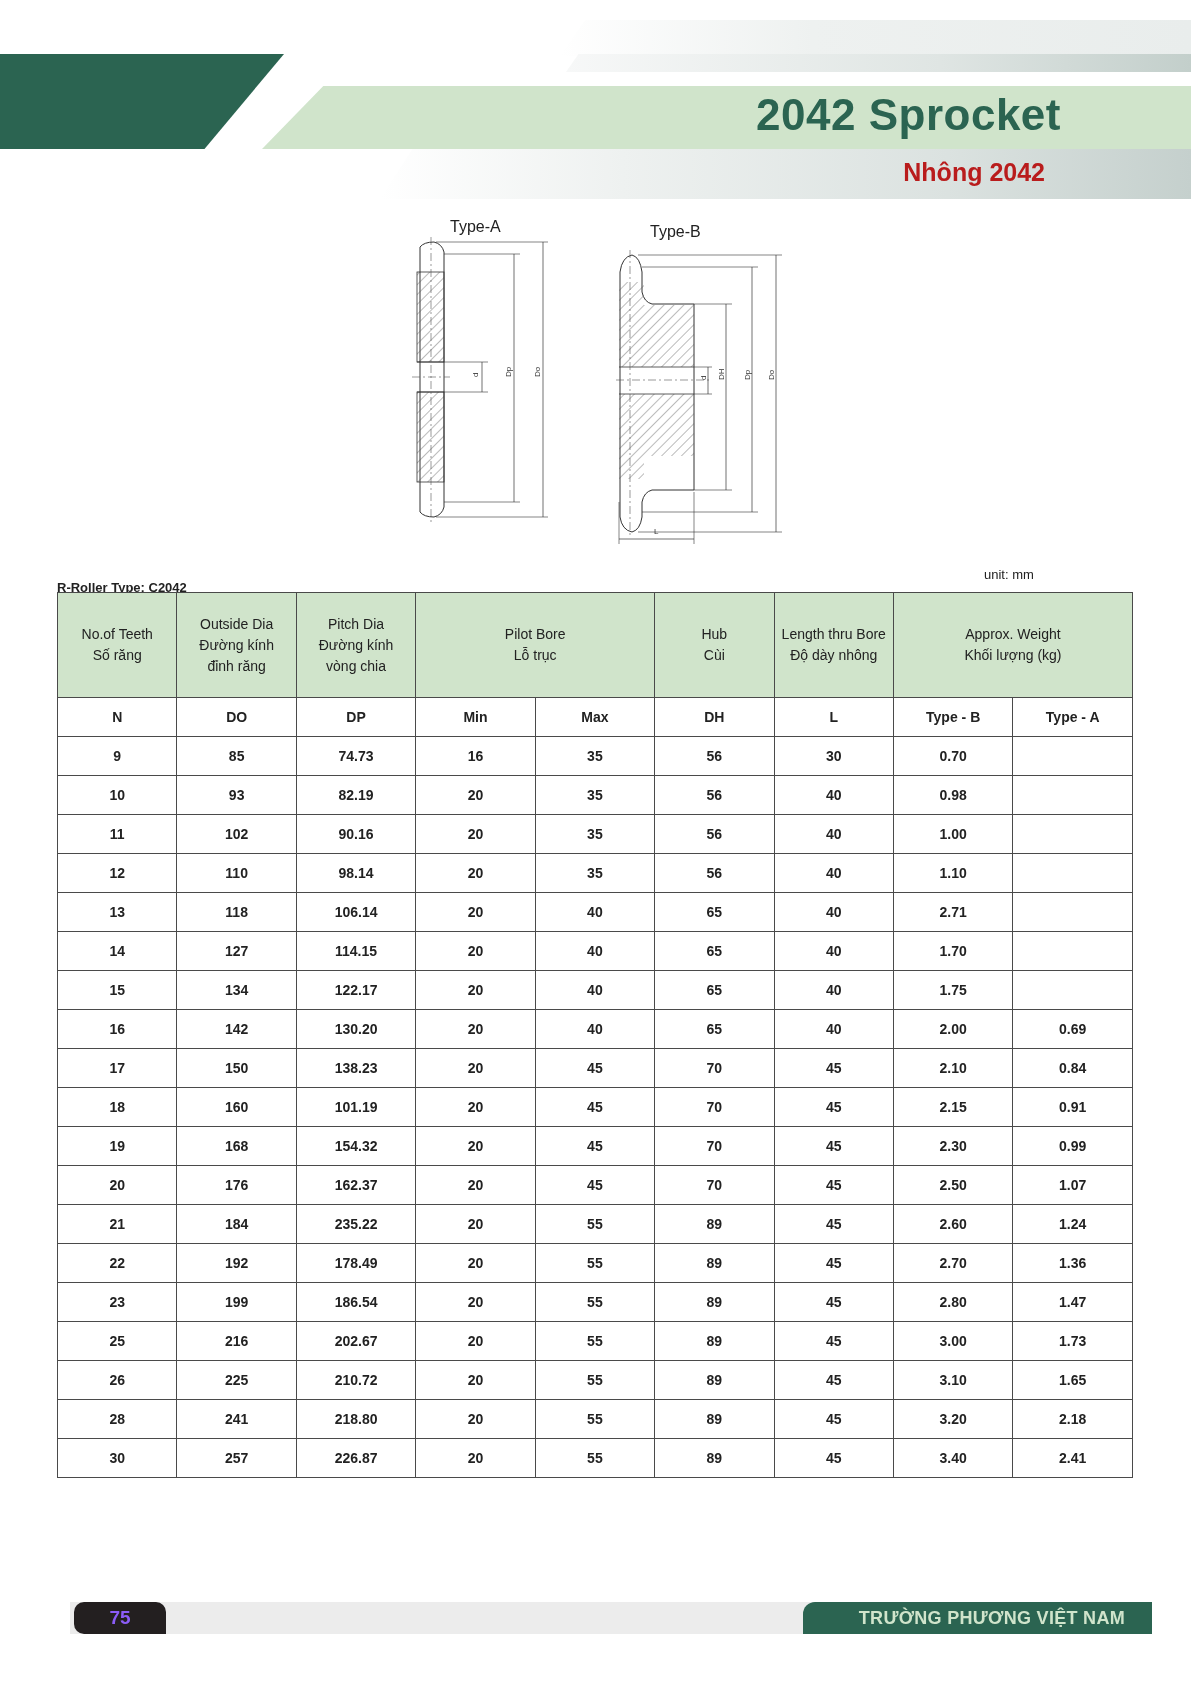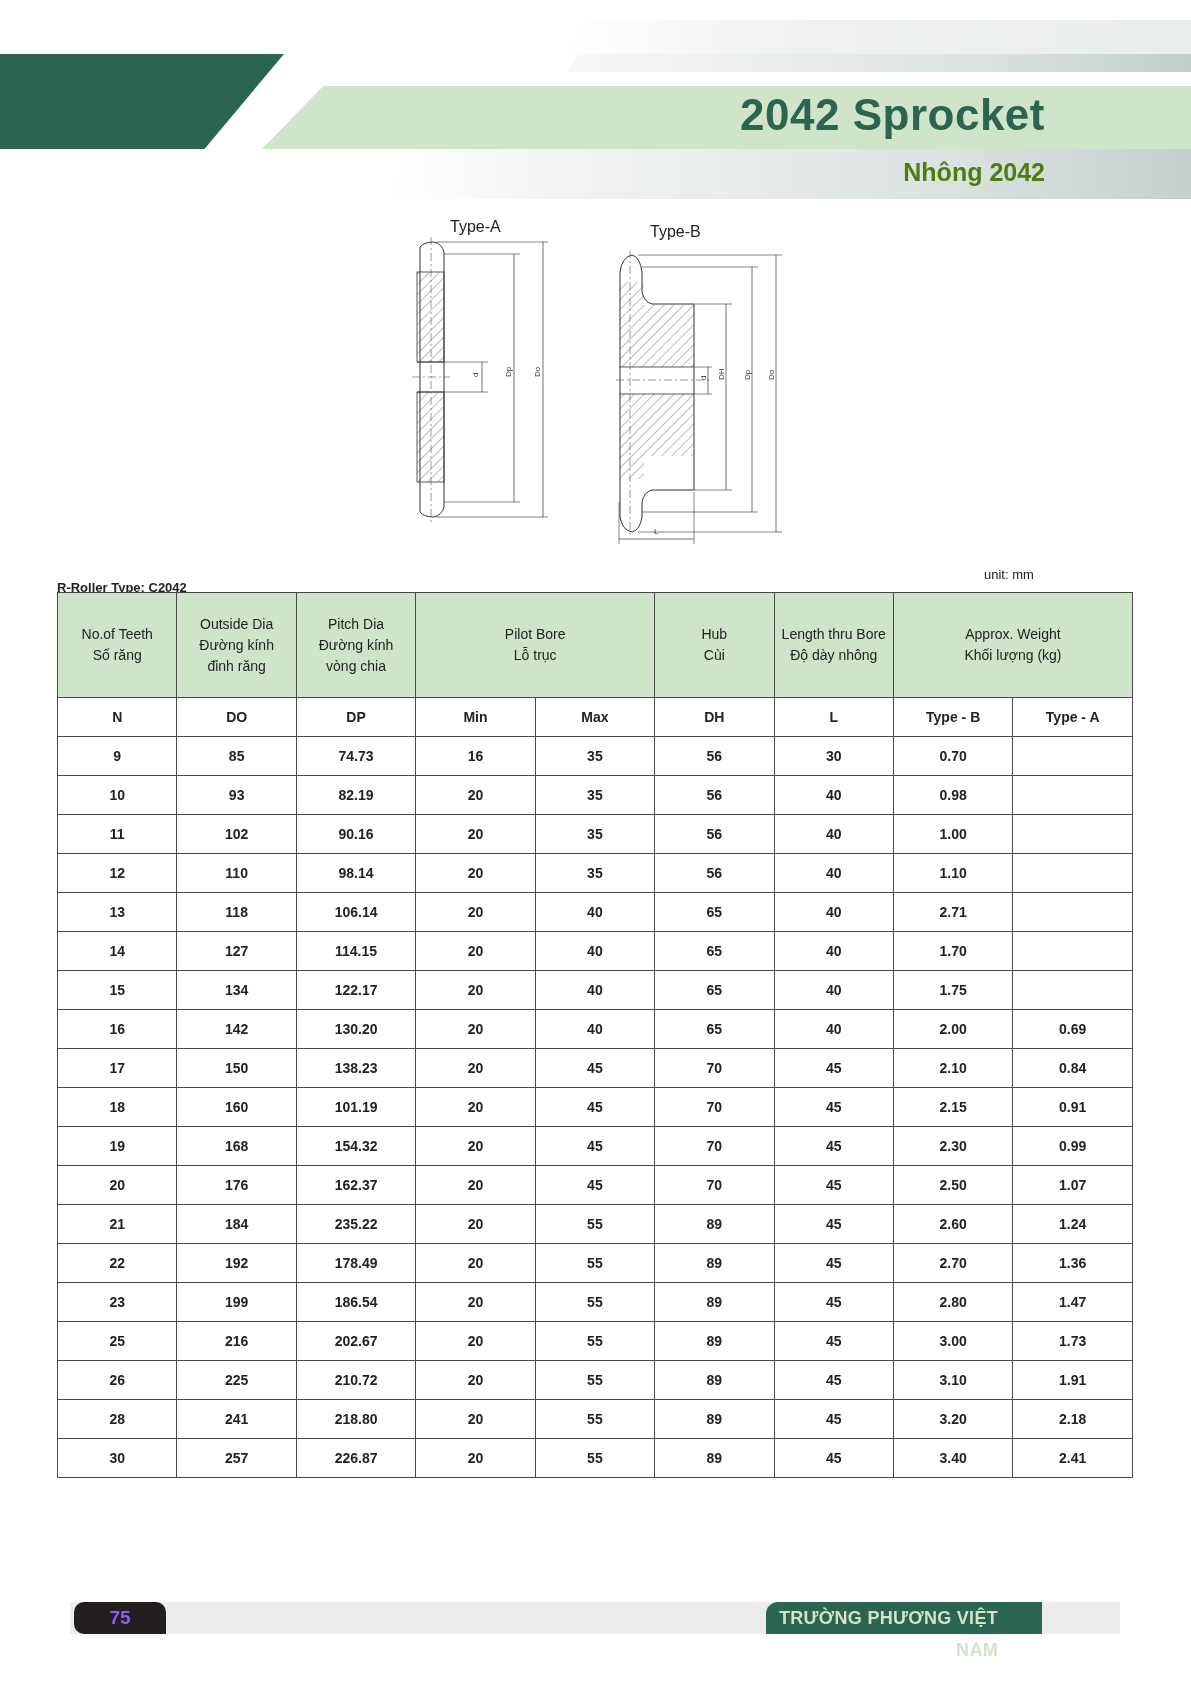--- a/index.html
+++ b/index.html
@@ -12,22 +12,22 @@
   .hdr-gray-strip { position: absolute; left: 566px; top: 54px; width: 625px; height: 18px;
     background: linear-gradient(90deg, #f7f8f8 0%, #dfe5e3 60%, #c3cfcb 100%);
     clip-path: polygon(2% 0, 100% 0, 100% 100%, 0 100%); }
   .hdr-dark { position: absolute; left: 0; top: 54px; width: 284px; height: 95px; background: #2b6451;
     clip-path: polygon(0 0, 100% 0, 72% 100%, 0 100%); }
   .hdr-light { position: absolute; left: 262px; top: 86px; width: 929px; height: 63px; background: #d0e4cb;
     clip-path: polygon(6.6% 0, 100% 0, 100% 100%, 0 100%); }
   .hdr-sub-strip { position: absolute; left: 380px; top: 149px; width: 811px; height: 50px;
     background: linear-gradient(90deg, #ffffff 0%, #eef1f0 30%, #dbe2e0 70%, #c5d0cd 100%);
     clip-path: polygon(4% 0, 100% 0, 100% 100%, 0 100%); }
-  .page-title { position: absolute; right: 146px; top: 90px; font-size: 44px; font-weight: bold; color: #2b6451; letter-spacing: 0.5px; }
-  .page-subtitle { position: absolute; right: 146px; top: 158px; font-size: 25px; font-weight: bold; color: #4d7c0f; }
+  .page-title { position: absolute; right: 130px; top: 90px; font-size: 44px; font-weight: bold; color: #2b6451; letter-spacing: 0.5px; }
+  .page-subtitle { position: absolute; right: 146px; top: 158px; font-size: 25px; font-weight: bold; color: #b91c1c; }
 
   
   .drawing { position: absolute; top: 212px; left: 400px; width: 400px; height: 340px; }
   .drawing svg { width: 400px; height: 340px; display: block; }
   .drawing text { font-family: "Liberation Sans", sans-serif; }
 
   
   .roller-type { position: absolute; left: 57px; top: 567px; font-size: 13px; font-weight: bold; color: #222; margin-top: 13px; }
   .unit-label { position: absolute; left: 984px; top: 567px; font-size: 13px; color: #222; }
 
@@ -35,22 +35,22 @@
   table.spec { position: absolute; left: 57px; top: 592px; width: 1076px; border-collapse: collapse; table-layout: fixed; }
   table.spec td, table.spec th { border: 1.5px solid #4a4a4a; text-align: center; vertical-align: middle; padding: 0; font-size: 14px; }
   table.spec th.h1 { background: #d0e4cb; height: 104px; font-weight: normal; font-size: 14px; line-height: 21px; color: #222; }
   table.spec th.h2 { background: #ffffff; height: 38px; font-weight: bold; font-size: 14px; color: #222; }
   table.spec td { height: 38px; font-weight: bold; color: #222; }
 
   
   .footer-bar { position: absolute; left: 70px; top: 1602px; width: 1050px; height: 32px; background: #ececec; }
   .footer-page { position: absolute; left: 74px; top: 1602px; width: 92px; height: 32px; background: #231f20; color: #8b5cf6;
     border-radius: 10px 10px 0 10px; font-weight: bold; font-size: 19px; line-height: 32px; text-align: center; }
-  .footer-brand { position: absolute; left: 766px; top: 1602px; width: 276px; height: 32px; background: #2b6451;
-    border-radius: 12px 0 0 0; color: #d0e4cb; font-weight: bold; font-size: 18px; line-height: 32px; text-align: right; padding-right: 44px; box-sizing: border-box; letter-spacing: 0.3px; }
+  .footer-brand { position: absolute; left: 803px; top: 1602px; width: 349px; height: 32px; background: #2b6451;
+    border-radius: 12px 0 0 0; color: #d0e4cb; font-weight: bold; font-size: 18px; line-height: 32px; text-align: right; padding-right: 27px; box-sizing: border-box; letter-spacing: 0.3px; }
 </style>
 </head>
 <body>
 
 <div class="hdr-top-gray"></div>
 <div class="hdr-gray-strip"></div>
 <div class="hdr-dark"></div>
 <div class="hdr-light"></div>
 <div class="hdr-sub-strip"></div>
 <div class="page-title">2042 Sprocket</div>
@@ -341,21 +341,21 @@
       </tr>
       <tr>
         <td>26</td>
         <td>225</td>
         <td>210.72</td>
         <td>20</td>
         <td>55</td>
         <td>89</td>
         <td>45</td>
         <td>3.10</td>
-        <td>1.91</td>
+        <td>1.65</td>
       </tr>
       <tr>
         <td>28</td>
         <td>241</td>
         <td>218.80</td>
         <td>20</td>
         <td>55</td>
         <td>89</td>
         <td>45</td>
         <td>3.20</td>

